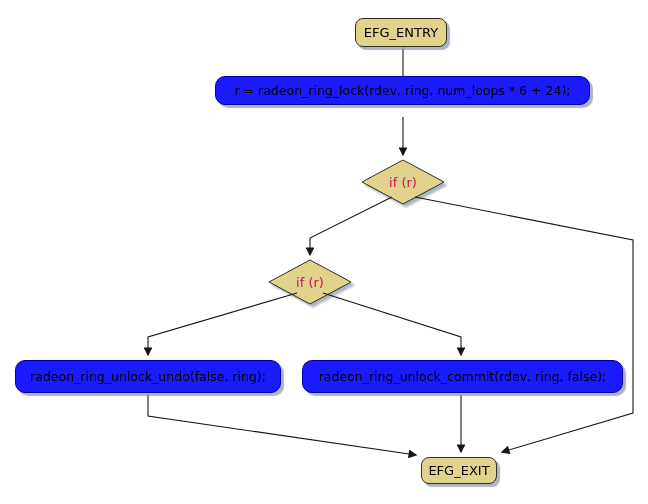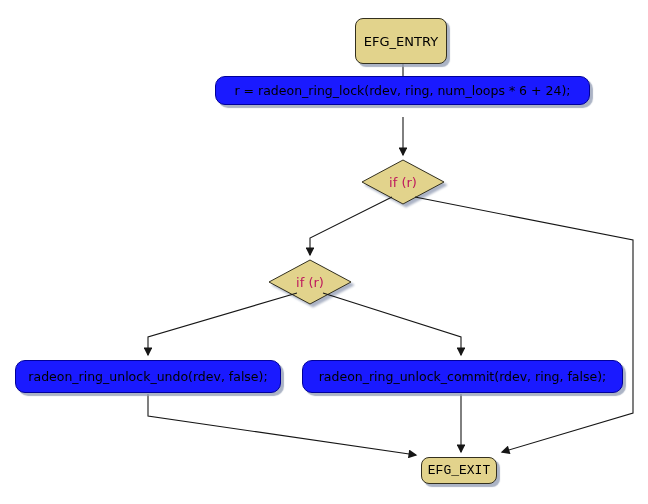--- a/index.html
+++ b/index.html
@@ -62,25 +62,25 @@
     z-index: 3;
     display: flex;
     align-items: center;
     justify-content: center;
     font-size: 13px;
     color: #be185d;
     background: transparent;
     white-space: nowrap;
   }
   
-  #node-entry  { left: 355px; top: 18px;  width: 92px;  height: 46px; }
+  #node-entry  { left: 355px; top: 18px;  width: 92px;  height: 29px; }
   #node-lock   { left: 215px; top: 76px;  width: 375px; height: 29px; }
   #node-undo   { left: 15px;  top: 360px; width: 266px; height: 33px; }
   #node-commit { left: 302px; top: 360px; width: 321px; height: 33px; }
-  #node-exit   { left: 421px; top: 457px; width: 76px;  height: 27px; font-family: Liberation Mono, monospace; }
+  #node-exit   { left: 421px; top: 457px; width: 76px;  height: 27px; }
   #label-if1   { left: 363px; top: 170px; width: 80px;  height: 24px; }
   #label-if2   { left: 270px; top: 270px; width: 80px;  height: 24px; }
 </style>
 </head>
 <body>
 
 <div class="canvas">
 
   <svg class="edge-layer" viewBox="0 0 648 504" xmlns="http://www.w3.org/2000/svg">
     <defs>
@@ -103,19 +103,19 @@
   </svg>
 
   <div class="node terminal" id="node-entry">EFG_ENTRY</div>
 
   <div class="node process" id="node-lock">r = radeon_ring_lock(rdev, ring, num_loops * 6 + 24);</div>
 
   <div class="decision-label" id="label-if1">if (r)</div>
 
   <div class="decision-label" id="label-if2">if (r)</div>
 
-  <div class="node process" id="node-undo">radeon_ring_unlock_undo(rdev, false);</div>
+  <div class="node process" id="node-undo">radeon_ring_unlock_undo(false, ring);</div>
 
   <div class="node process" id="node-commit">radeon_ring_unlock_commit(rdev, ring, false);</div>
 
   <div class="node terminal" id="node-exit">EFG_EXIT</div>
 
 </div>
 
 </body></html>

